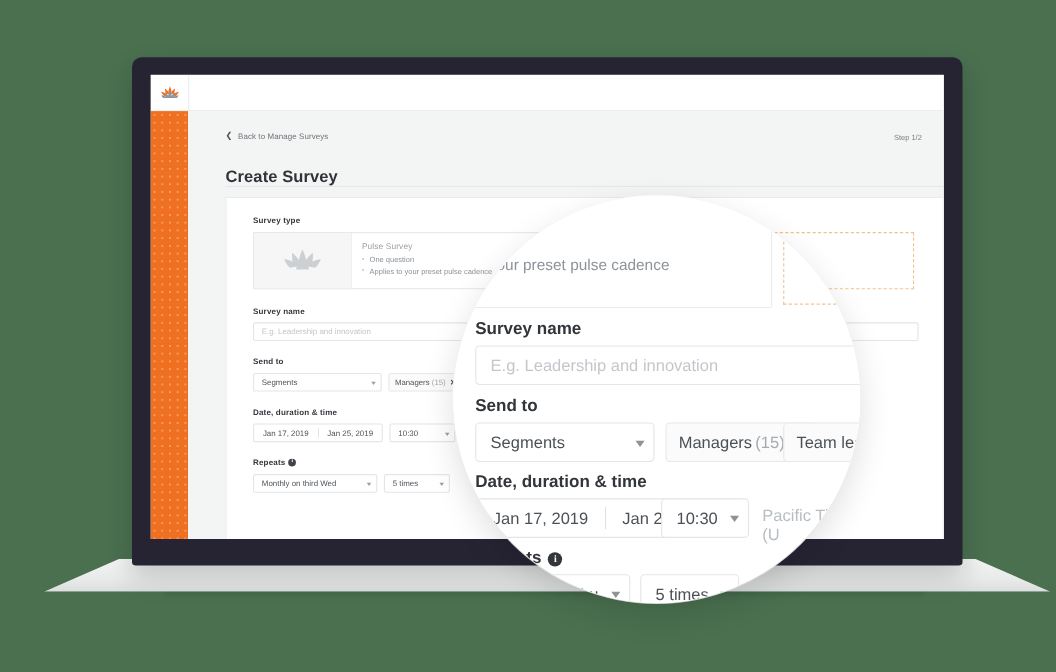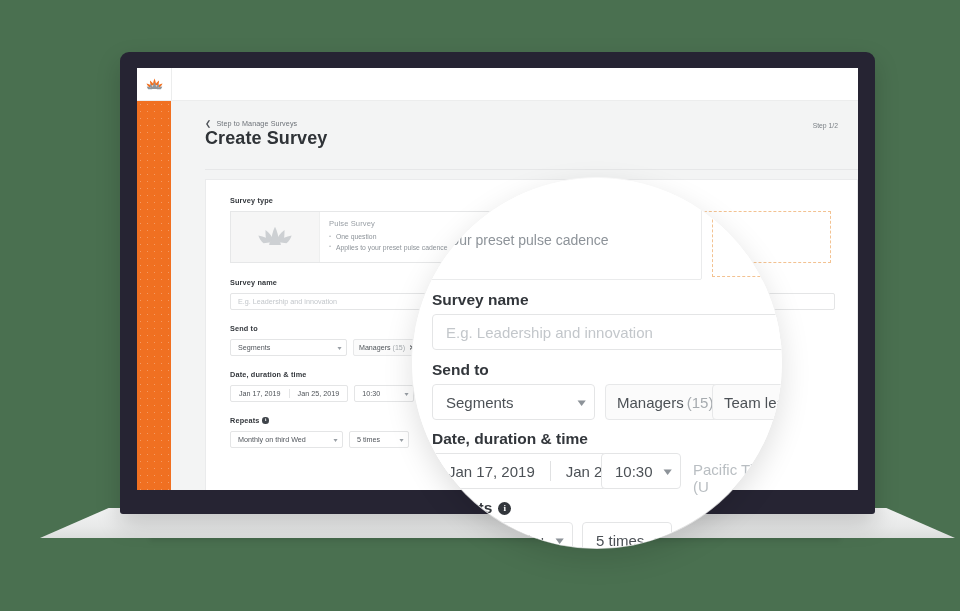--- a/index.html
+++ b/index.html
@@ -109,22 +109,22 @@
   }
   #back-link {
     display: flex; align-items: center; gap: 5px;
     font-size: 7.2px; color: #6d7278; letter-spacing: .1px;
   }
   #back-link .chev {
     font-size: 7.5px; color: #4b5056; line-height: 1;
     transform: translateY(-0.5px);
   }
   #page-title {
-    margin-top: 0;
-    font-size: 18px;
+    margin-top: 24px;
+    font-size: 15px;
     font-weight: bold;
     color: #2f3337;
     letter-spacing: .1px;
   }
   #step-label {
     position: absolute;
     right: 20px; top: 21px;
     font-size: 6.8px; color: #7b8086;
   }
   #header-rule {
@@ -403,21 +403,21 @@
       </div>
     </div>
 
     <div id="sidebar"></div>
 
     <div id="content">
 
       <div id="page-header">
         <div id="back-link">
           <span class="chev">❮</span>
-          <span>Step to Manage Surveys</span>
+          <span>Back to Manage Surveys</span>
         </div>
         <div id="page-title">Create Survey</div>
       </div>
       <div id="step-label">Step 1/2</div>
       <div id="header-rule"></div>
 
       <div id="card">
 
         <div class="field-label">Survey type</div>
 

